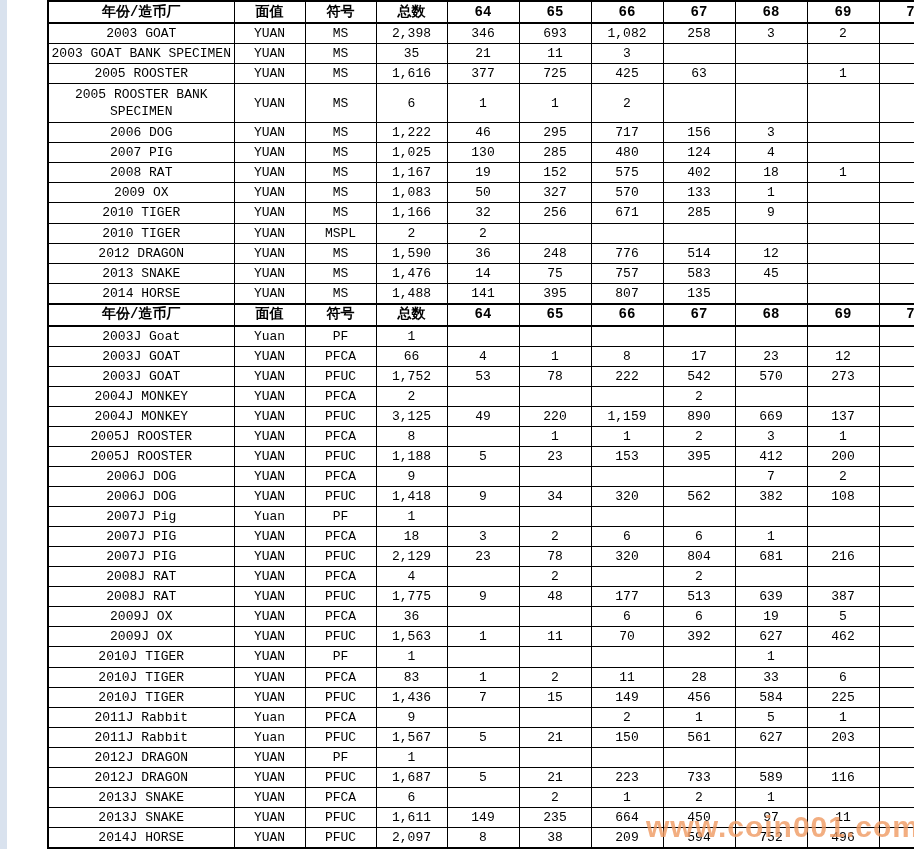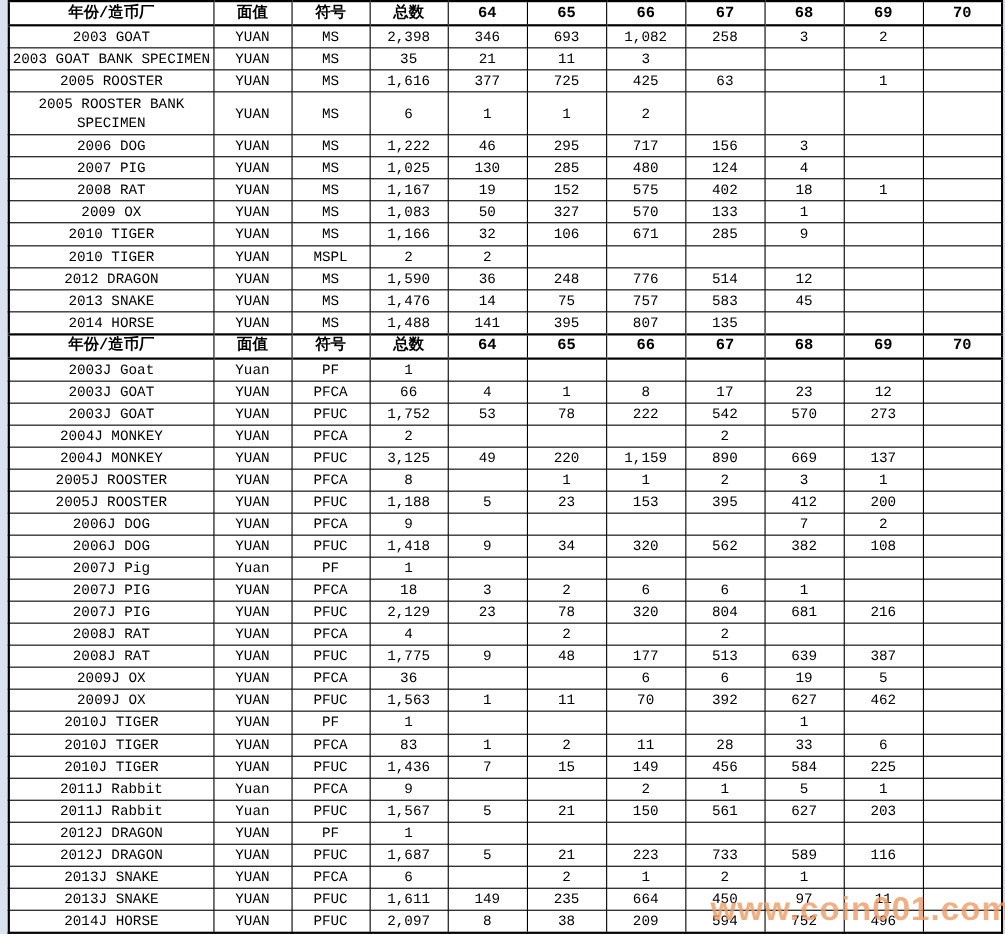--- a/index.html
+++ b/index.html
@@ -3,20 +3,21 @@
 <meta charset="utf-8">
 <style>
   html,body{margin:0;padding:0;background:#ffffff;}
   .screen{
     position:relative;
     width:914px;height:849px;
     background:#ffffff;
     overflow:hidden;
     display:flex;
     font-family:"Liberation Mono","DejaVu Sans Mono",monospace;
+    gap:40px;
   }
   .edge-strip{
     width:7px;height:849px;flex:0 0 auto;
     background:#d9e2ee;
   }
   .edge-strip.right{width:4px;border-left:1px solid #c6d2e2;}
   table.pop{
     border-collapse:collapse;
     table-layout:fixed;
     width:903px;
@@ -192,21 +193,21 @@
           <td>1</td>
           <td></td>
           <td></td>
         </tr>
         <tr>
           <td>2010 TIGER</td>
           <td>YUAN</td>
           <td>MS</td>
           <td>1,166</td>
           <td>32</td>
-          <td>106</td>
+          <td>256</td>
           <td>671</td>
           <td>285</td>
           <td>9</td>
           <td></td>
           <td></td>
         </tr>
         <tr>
           <td>2010 TIGER</td>
           <td>YUAN</td>
           <td>MSPL</td>

